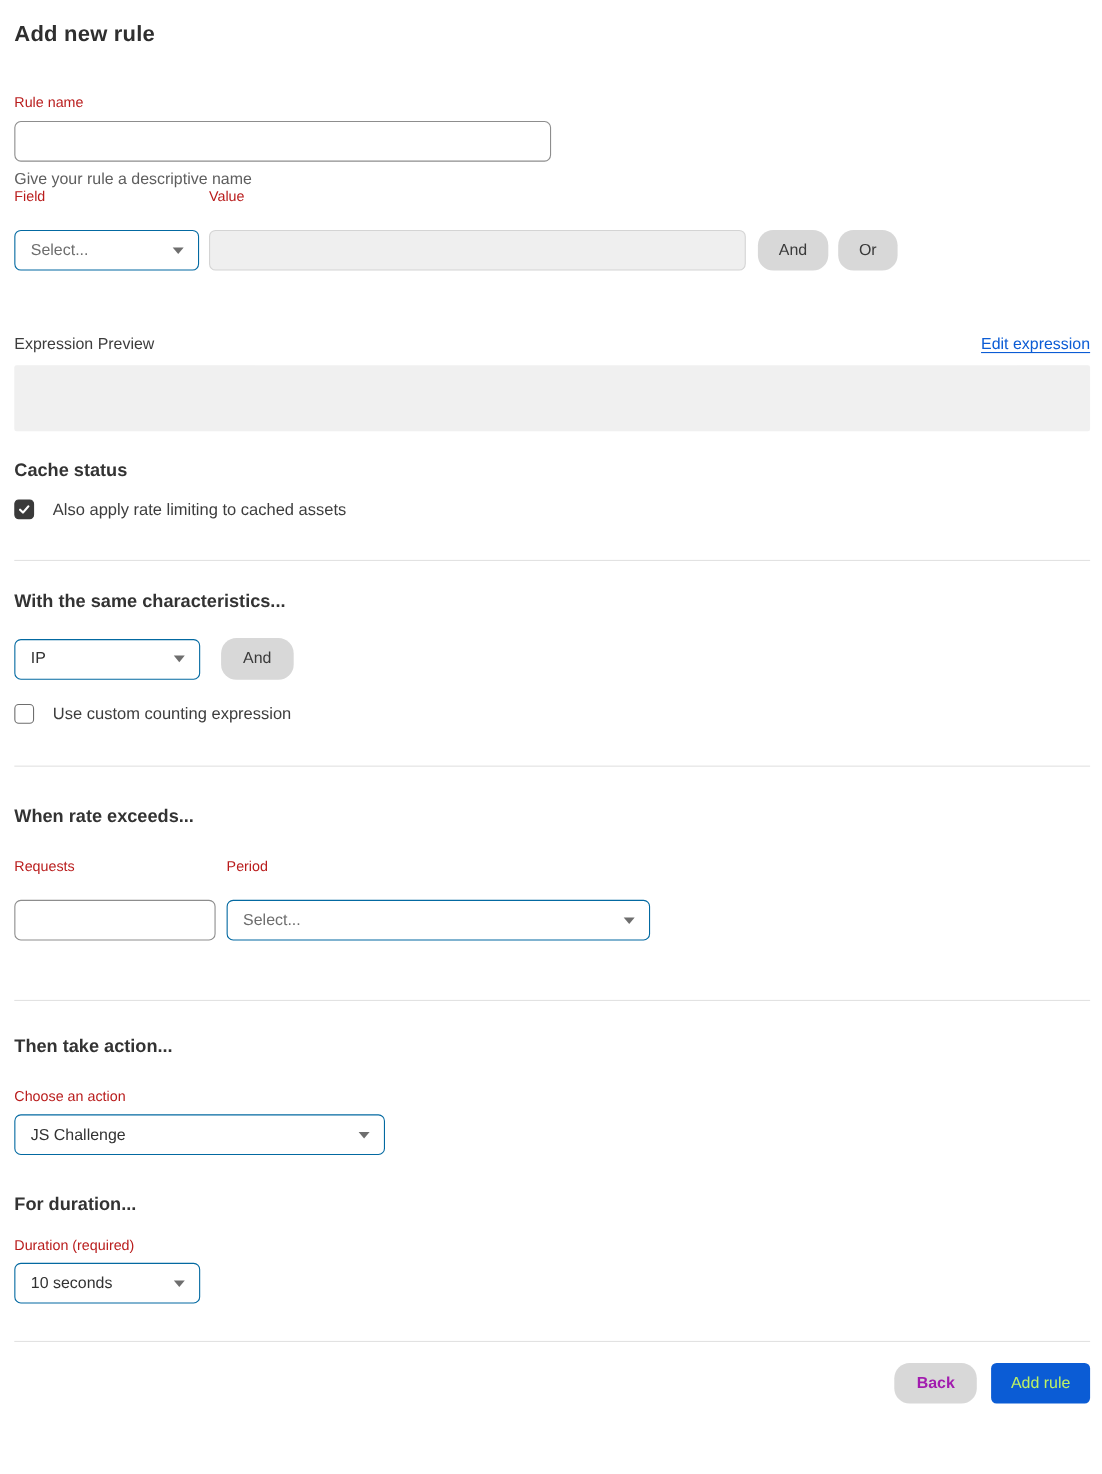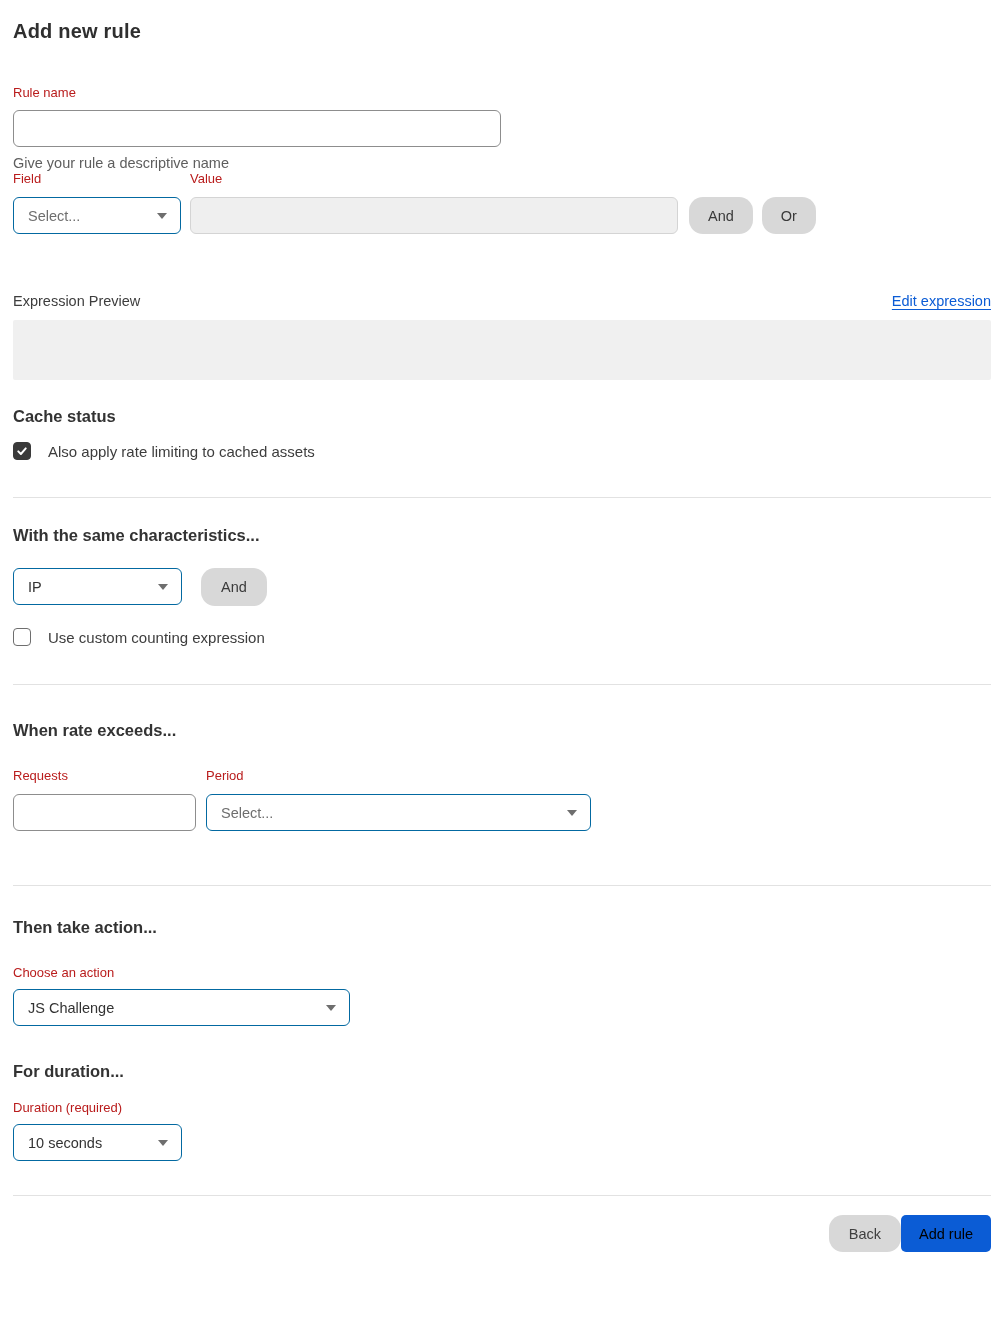--- a/index.html
+++ b/index.html
@@ -43,21 +43,21 @@
 
   .gray-btn {
     height: 37px; border: none; border-radius: 14px; background: #d8d8d8;
     color: #3a3a3a; font-size: 14.5px; font-family: inherit; cursor: pointer;
     padding: 0 19px;
   }
 
   .rule-name-input { width: 488px; }
 
   .match-row { display: flex; align-items: flex-end; }
-  .match-col { display: flex; flex-direction: column; }
+  .match-col { display: flex; flex-direction: column; gap: 12px; }
   .w-168 { width: 168px; }
   .w-488 { width: 488px; }
   .gap9 { margin-left: 9px; }
   .gap11 { margin-left: 11px; }
 
   .expr-header { display: flex; justify-content: space-between; align-items: flex-end; margin-top: 59px; margin-bottom: 11px; }
   .expr-label { font-size: 14.5px; color: #3d3d3d; }
   .link { font-size: 14.5px; color: #0b5cd5; text-decoration: underline; text-underline-offset: 3px; cursor: pointer; }
   .expr-box { height: 60px; background: #f0f0f0; border-radius: 2px; width: 100%; }
 
@@ -66,35 +66,35 @@
     width: 18px; height: 18px; border-radius: 4px; flex: 0 0 auto; cursor: pointer;
     display: inline-flex; align-items: center; justify-content: center;
   }
   .checkbox.checked { background: #3a3a3a; border: 1px solid #3a3a3a; }
   .checkbox.unchecked { background: #fff; border: 1.5px solid #6e6e6e; }
   .checkbox svg { width: 12px; height: 12px; display: block; }
   .checkbox-label { font-size: 15px; color: #3d3d3d; margin-left: 17px; }
 
   .divider { border: none; border-top: 1px solid #e2e2e2; height: 0; width: 100%; }
 
-  .characteristics-row { display: flex; margin-top: 23px; }
+  .characteristics-row { display: flex; align-items: center; margin-top: 23px; }
   .w-169 { width: 169px; }
   .and-small { margin-left: 19px; height: 38px; padding: 0 20px; }
 
   .rate-row { display: flex; align-items: flex-end; }
   .w-183 { width: 183px; }
   .w-385 { width: 385px; justify-content: flex-end; }
   .w-337 { width: 337px; }
   .gap10 { margin-left: 10px; }
 
   .footer { display: flex; justify-content: flex-end; align-items: center; margin-top: 19px; }
-  .back-btn { color: #404040; padding: 0 20px; }
+  .back-btn { color: #a21caf; padding: 0 20px; font-weight: bold; }
   .primary-btn {
-    height: 37px; border: none; border-radius: 5px; background: #0b5cd5; color: #000000;
-    font-size: 14.5px; font-family: inherit; cursor: pointer; padding: 0 18px; 
+    height: 37px; border: none; border-radius: 5px; background: #0b5cd5; color: #bef264;
+    font-size: 14.5px; font-family: inherit; cursor: pointer; padding: 0 18px; margin-left: 13px;
   }
 
   .mt16 { margin-top: 16px; }
   .mt19 { margin-top: 19px; }
   .mt22 { margin-top: 22px; }
   .mt27 { margin-top: 27px; }
   .mt28 { margin-top: 28px; }
   .mt32 { margin-top: 32px; }
   .mt34 { margin-top: 34px; }
   .mt36 { margin-top: 36px; }

